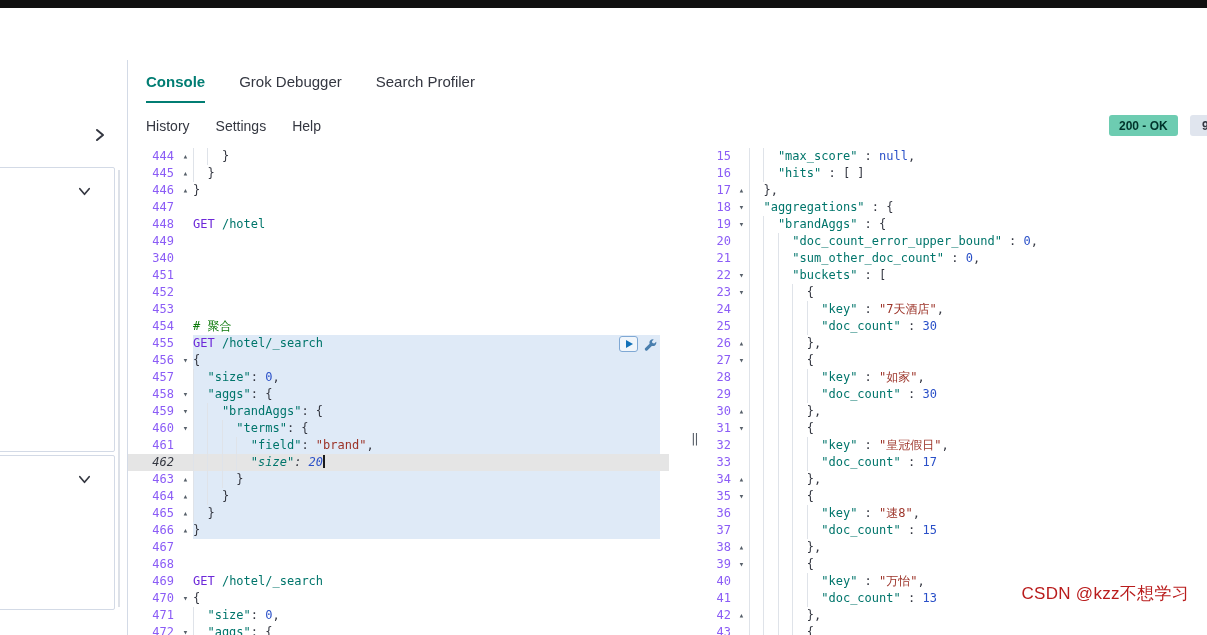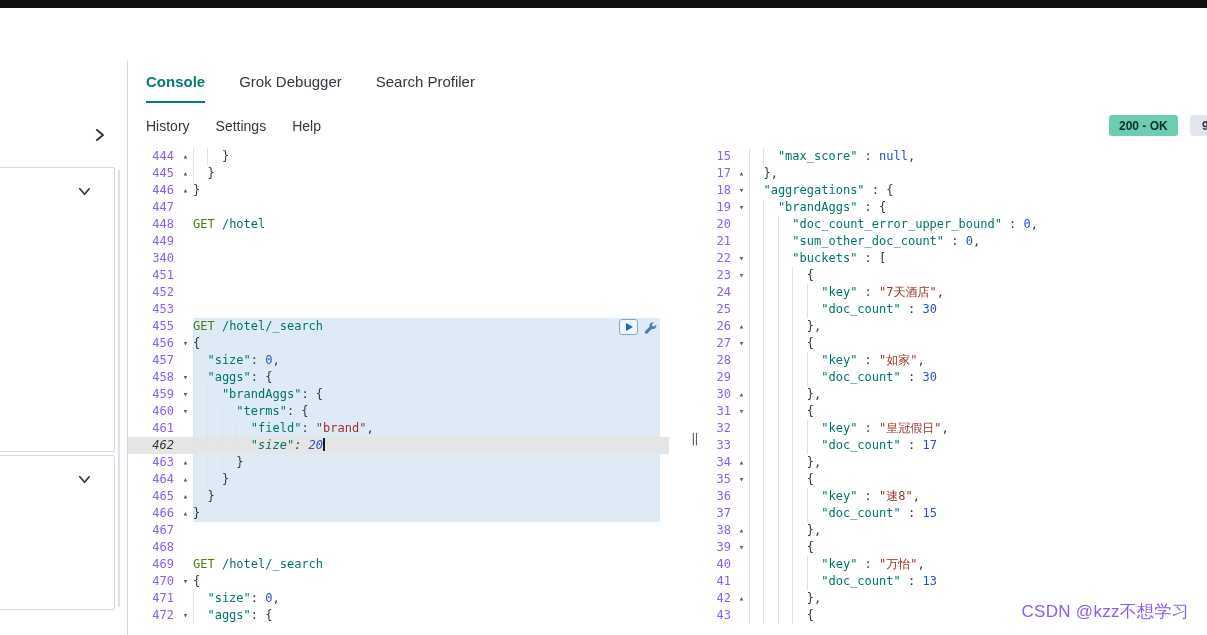--- a/index.html
+++ b/index.html
@@ -49,35 +49,35 @@
   .req-pane .code{flex:0 0 467px;}
   .res-pane .code{flex:1;}
   .row.sel .code{background:#dfeaf7;}
   .row.act{background:#e5e5e5;font-style:italic;}
   .row.act .code{background:transparent;}
   .row.act .gut{color:#343741;}
   .ind{display:inline-block;height:17px;vertical-align:top;
        background-image:repeating-linear-gradient(to right,#dfe3e9 0,#dfe3e9 1px,transparent 1px,transparent 2ch);}
   .caret{display:inline-block;width:1.5px;height:13px;background:#1a1a1a;vertical-align:-2px;}
 
-  .tk-m{color:#4d7c0f;}
+  .tk-m{color:#6d28d9;}
   .tk-u{color:#00756b;}
   .tk-k{color:#00756b;}
   .tk-s{color:#9c3328;}
   .tk-d{color:#2a50c8;}
   .tk-c{color:#0e7a0d;}
   .tk-p{color:#343741;}
 
   .req-icons{position:absolute;right:3px;top:1px;display:flex;align-items:center;gap:6px;}
   .play-btn{width:17px;height:14px;border:1px solid #7fa8d4;border-radius:3px;background:rgba(255,255,255,.55);
             display:flex;align-items:center;justify-content:center;cursor:pointer;}
   .play-tri{width:0;height:0;border-left:7px solid #1271b8;border-top:4.5px solid transparent;border-bottom:4.5px solid transparent;margin-left:2px;}
   .wrench{display:flex;align-items:center;cursor:pointer;}
 
-  .watermark{position:absolute;right:18px;top:600px;font-size:17px;color:#8b5cf6;letter-spacing:.3px;}
+  .watermark{position:absolute;right:18px;top:582px;font-size:17px;color:#b91c1c;letter-spacing:.3px;}
 </style>
 </head>
 <body>
 
 <div class="screen">
 
   <div class="black-bar"></div>
   <div class="hline-top"></div>
   <div class="vline-sidebar"></div>
 
@@ -169,20 +169,25 @@
           <div class="row">
             <span class="gut">452</span>
             <span class="fold"></span>
             <span class="code"></span>
           </div>
           <div class="row">
             <span class="gut">453</span>
             <span class="fold"></span>
             <span class="code"></span>
           </div>
+          <div class="row">
+            <span class="gut">454</span>
+            <span class="fold"></span>
+            <span class="code"><span class="tk-c"># 聚合</span></span>
+          </div>
           <div class="row sel">
             <span class="gut">455</span>
             <span class="fold"></span>
             <span class="code"><span class="tk-m">GET</span><span class="tk-p"> </span><span class="tk-u">/hotel/_search</span>
   <span class="req-icons">
     <span class="play-btn">
       <span class="play-tri"></span>
     </span>
     <span class="wrench">
       <svg width="13" height="13" viewBox="0 0 16 16">
@@ -281,20 +286,25 @@
       <div class="resizer">
         <span class="drag-handle">‖</span>
       </div>
       <div class="res-pane">
           <div class="row">
             <span class="gut">15</span>
             <span class="fold"></span>
             <span class="code"><span class="ind" style="width: 4ch;"></span><span class="tk-k">"max_score"</span><span class="tk-p"> : </span><span class="tk-d">null</span><span class="tk-p">,</span></span>
           </div>
           <div class="row">
+            <span class="gut">16</span>
+            <span class="fold"></span>
+            <span class="code"><span class="ind" style="width: 4ch;"></span><span class="tk-k">"hits"</span><span class="tk-p"> : [ ]</span></span>
+          </div>
+          <div class="row">
             <span class="gut">17</span>
             <span class="fold">▴</span>
             <span class="code"><span class="ind" style="width: 2ch;"></span><span class="tk-p">},</span></span>
           </div>
           <div class="row">
             <span class="gut">18</span>
             <span class="fold">▾</span>
             <span class="code"><span class="ind" style="width: 2ch;"></span><span class="tk-k">"aggregations"</span><span class="tk-p"> : {</span></span>
           </div>
           <div class="row">

